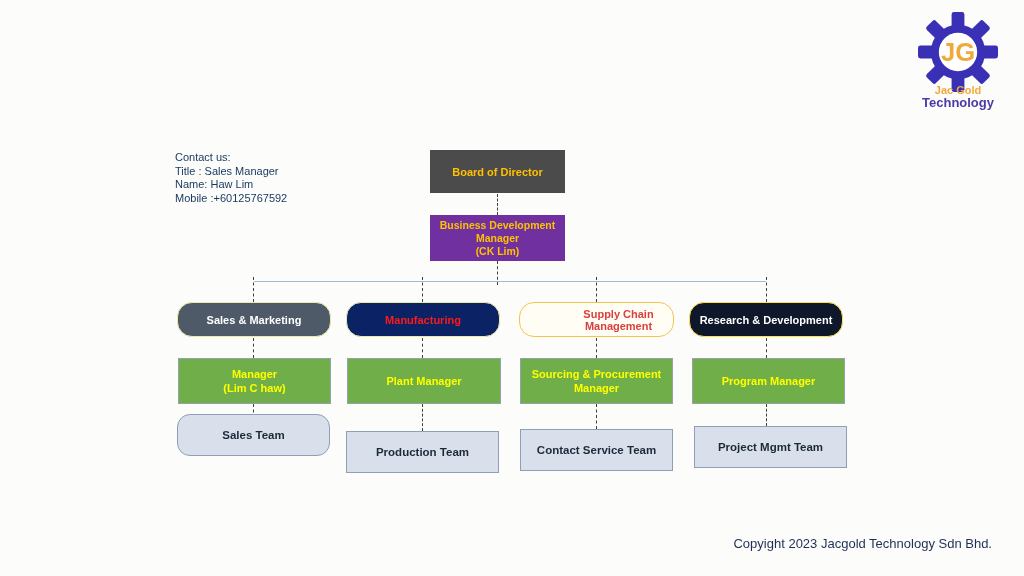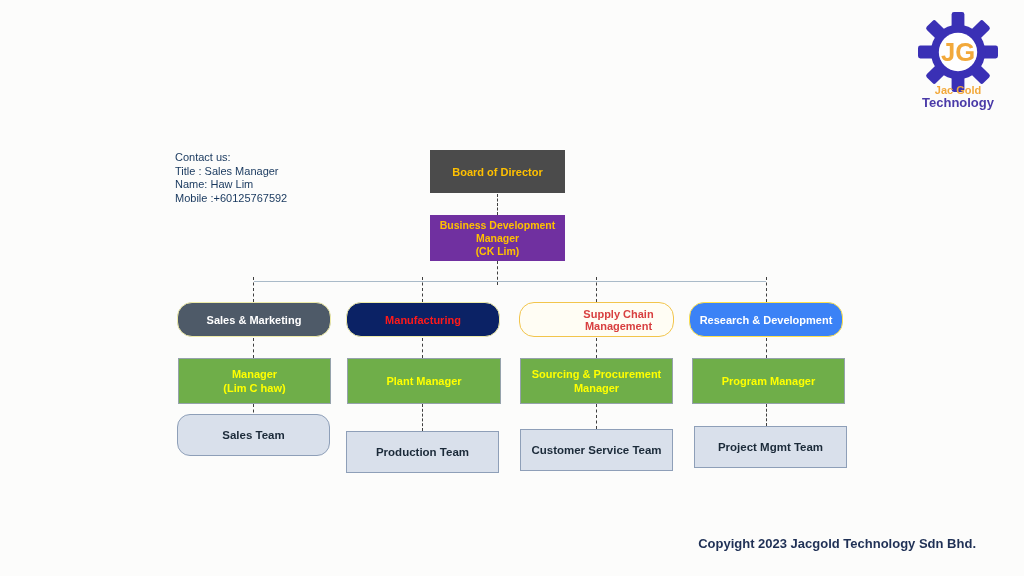--- a/index.html
+++ b/index.html
@@ -28,21 +28,21 @@
 
   #board{left:430px;top:150px;width:135px;height:43px;background:#4b4b4b;
          color:#ffc000;font-size:11px;}
   #bdm{left:430px;top:215px;width:135px;height:46px;background:#7030a0;
        color:#ffc000;font-size:10.5px;line-height:13px;}
 
   .dept{top:302px;height:35px;font-size:11px;border-radius:15px;}
   #dept1{left:177px;width:154px;background:#4e5a68;color:#ffffff;border:1px solid #eeeba8;}
   #dept2{left:346px;width:154px;background:#0b2265;color:#ff1a1a;border:1px solid #eeeba8;}
   #dept3{left:519px;width:155px;background:#fffdf4;color:#d84040;border:1px solid #f2c54c;padding-left:44px;}
-  #dept4{left:689px;width:154px;background:#3b82f6;color:#ffffff;border:1px solid #ffe14d;}
+  #dept4{left:689px;width:154px;background:#0f172a;color:#ffffff;border:1px solid #ffe14d;}
 
   .mgr{top:358px;height:46px;background:#6fae49;color:#ffff00;
        border:1px solid #95a2ab;font-size:11px;line-height:14px;}
   #mgr1{left:178px;width:153px;}
   #mgr2{left:347px;width:154px;}
   #mgr3{left:520px;width:153px;}
   #mgr4{left:692px;width:153px;}
 
   .team{background:#d9e0eb;color:#1b2a39;border:1px solid #8e9fb8;
         font-size:11.5px;height:42px;}
@@ -58,22 +58,22 @@
   .hline{position:absolute;left:254px;top:281px;width:512px;height:0;
          border-top:1.5px solid #a9bac8;}
   .c1{left:253px;} .c2{left:422px;} .c3{left:596px;} .c4{left:766px;}
   .r-top{top:277px;height:25px;}
   .r-mid{top:338px;height:20px;}
   .r-bot{top:404px;height:25px;}
   .c2.r-bot{height:27px;}
   .c4.r-bot{height:22px;}
 
   
-  .copyright{position:absolute;top:536px;right:48px;font-size:13px;
-             font-weight:bold;color:#1f3055;}
+  .copyright{position:absolute;top:536px;right:32px;font-size:13px;
+             font-weight:normal;color:#1f3055;}
 </style>
 </head>
 <body>
 
 <div class="page">
 
 
   <div class="logo">
     <svg viewBox="0 0 100 100" width="80" height="80">
       <g fill="#3a30b5">
@@ -157,21 +157,21 @@
     <span></span>
   </div>
 
   <div class="box team" id="team1">
     <span>Sales Team</span>
   </div>
   <div class="box team" id="team2">
     <span>Production Team</span>
   </div>
   <div class="box team" id="team3">
-    <span>Customer Service Team</span>
+    <span>Contact Service Team</span>
   </div>
   <div class="box team" id="team4">
     <span>Project Mgmt Team</span>
   </div>
 
   <div class="copyright">Copyight 2023 Jacgold Technology Sdn Bhd.</div>
 
 </div>
 
 </body></html>

